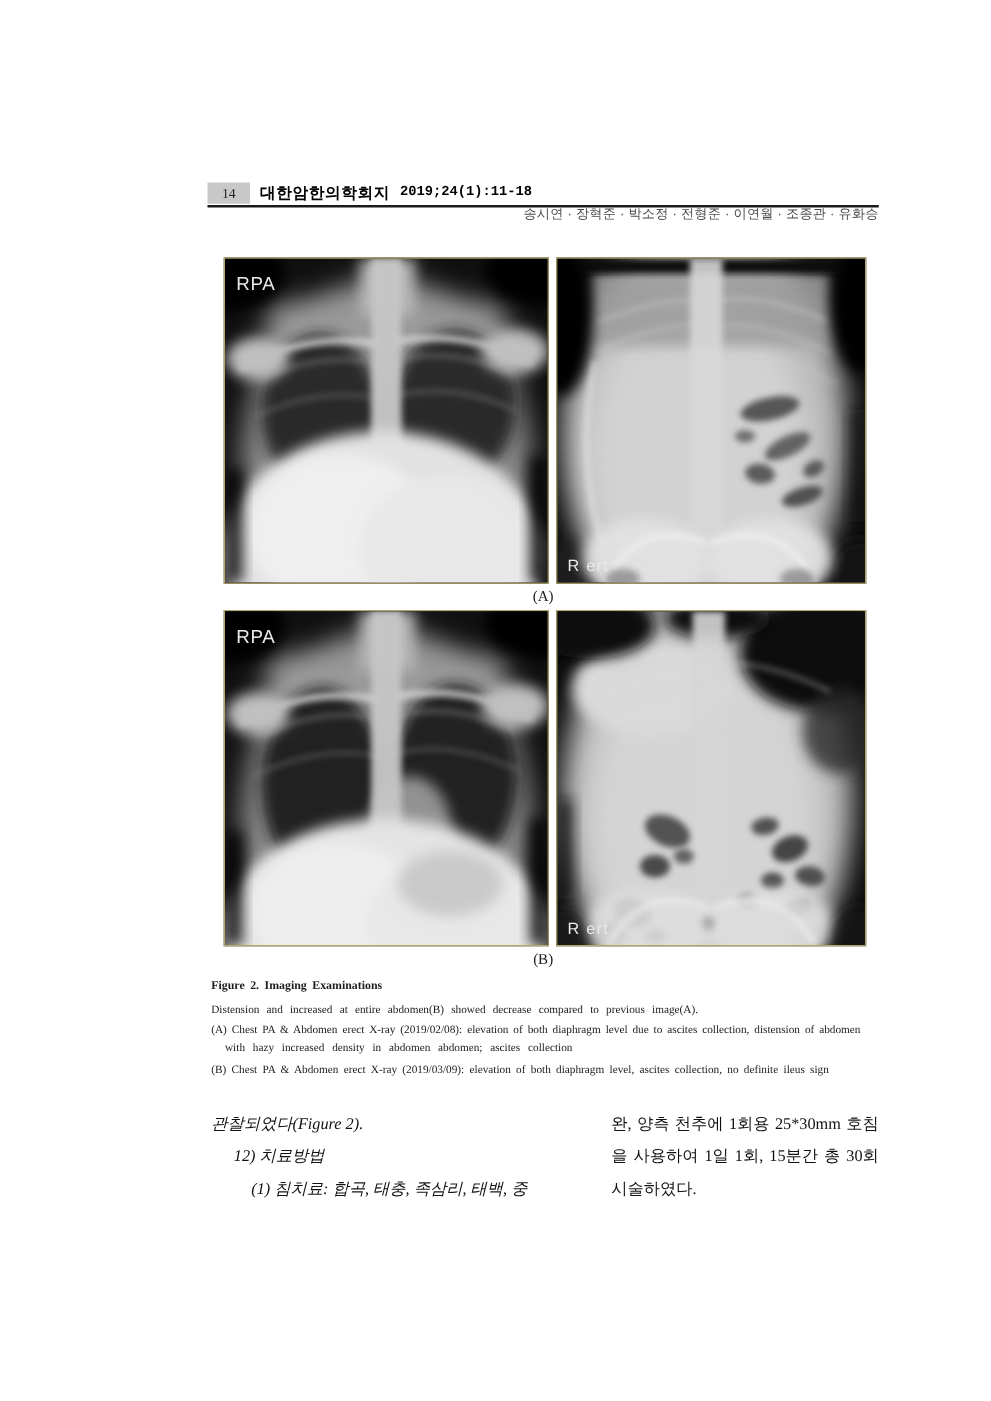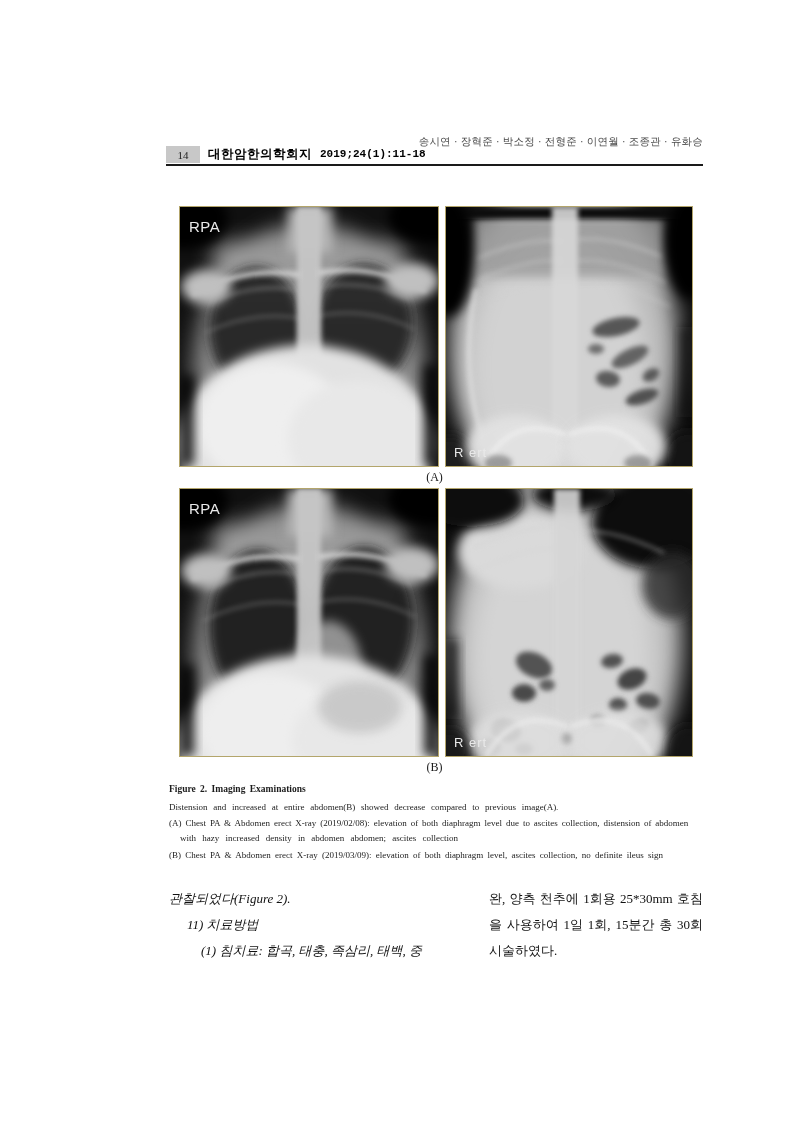--- a/index.html
+++ b/index.html
@@ -7,21 +7,21 @@
         font-family:"Liberation Serif", serif;color:#1a1a1a;margin-left:34px;}
   .abs{position:absolute;}
 
   
   .pagenum-badge{left:132px;top:146px;width:34px;height:17px;background:#c8c8c8;
     display:flex;align-items:center;justify-content:center;
     font-size:11px;color:#222;font-family:"Liberation Serif",serif;}
   .journal-line{left:174px;top:145px;height:18px;display:flex;align-items:center;gap:8px;white-space:nowrap;}
   .journal-title{font-family:"Liberation Sans",sans-serif;font-weight:bold;font-size:12.5px;color:#000;letter-spacing:0.5px;}
   .journal-citation{font-family:Liberation Mono, monospace;font-weight:bold;font-size:11px;color:#000;}
-  .authors{right:124px;top:135px;font-family:"Liberation Sans",sans-serif;font-size:10.5px;color:#4a4a4a;
+  .authors{right:124px;top:164px;font-family:"Liberation Sans",sans-serif;font-size:10.5px;color:#4a4a4a;
     white-space:nowrap;letter-spacing:0.2px;}
   .header-rule{left:132px;top:164px;width:537px;height:2px;background:#1a1a1a;}
 
   
   .xray{border:1px solid #b3a56b;background:#0d0d0d;overflow:hidden;}
   .xray svg{display:block;width:100%;height:100%;}
   .xr-chest-a{left:145px;top:206px;width:258px;height:259px;}
   .xr-abd-a{left:411px;top:206px;width:246px;height:259px;}
   .xr-chest-b{left:145px;top:488px;width:258px;height:267px;}
   .xr-abd-b{left:411px;top:488px;width:246px;height:267px;}
@@ -246,21 +246,21 @@
   <div class="abs panel-label panel-label-b">(B)</div>
 
   <div class="abs cap cap-title">Figure 2. Imaging Examinations</div>
   <div class="abs cap cap-summary">Distension and increased at entire abdomen(B) showed decrease compared to previous image(A).</div>
   <div class="abs cap cap-a1">(A) Chest PA &amp; Abdomen erect X-ray (2019/02/08): elevation of both diaphragm level due to ascites collection, distension of abdomen</div>
   <div class="abs cap cap-a2">with hazy increased density in abdomen abdomen; ascites collection</div>
   <div class="abs cap cap-b">(B) Chest PA &amp; Abdomen erect X-ray (2019/03/09): elevation of both diaphragm level, ascites collection, no definite ileus sign</div>
 
   <div class="abs bodycol col-left">
     <div class="ln1">관찰되었다(Figure 2).</div>
-    <div class="ln2">11) 치료방법</div>
+    <div class="ln2">12) 치료방법</div>
     <div class="ln3">(1) 침치료: 합곡, 태충, 족삼리, 태백, 중</div>
   </div>
   <div class="abs bodycol col-right">
     <div class="just">완, 양측 천추에 1회용 25*30mm 호침</div>
     <div class="just">을 사용하여 1일 1회, 15분간 총 30회</div>
     <div>시술하였다.</div>
   </div>
 
 </div>
 

